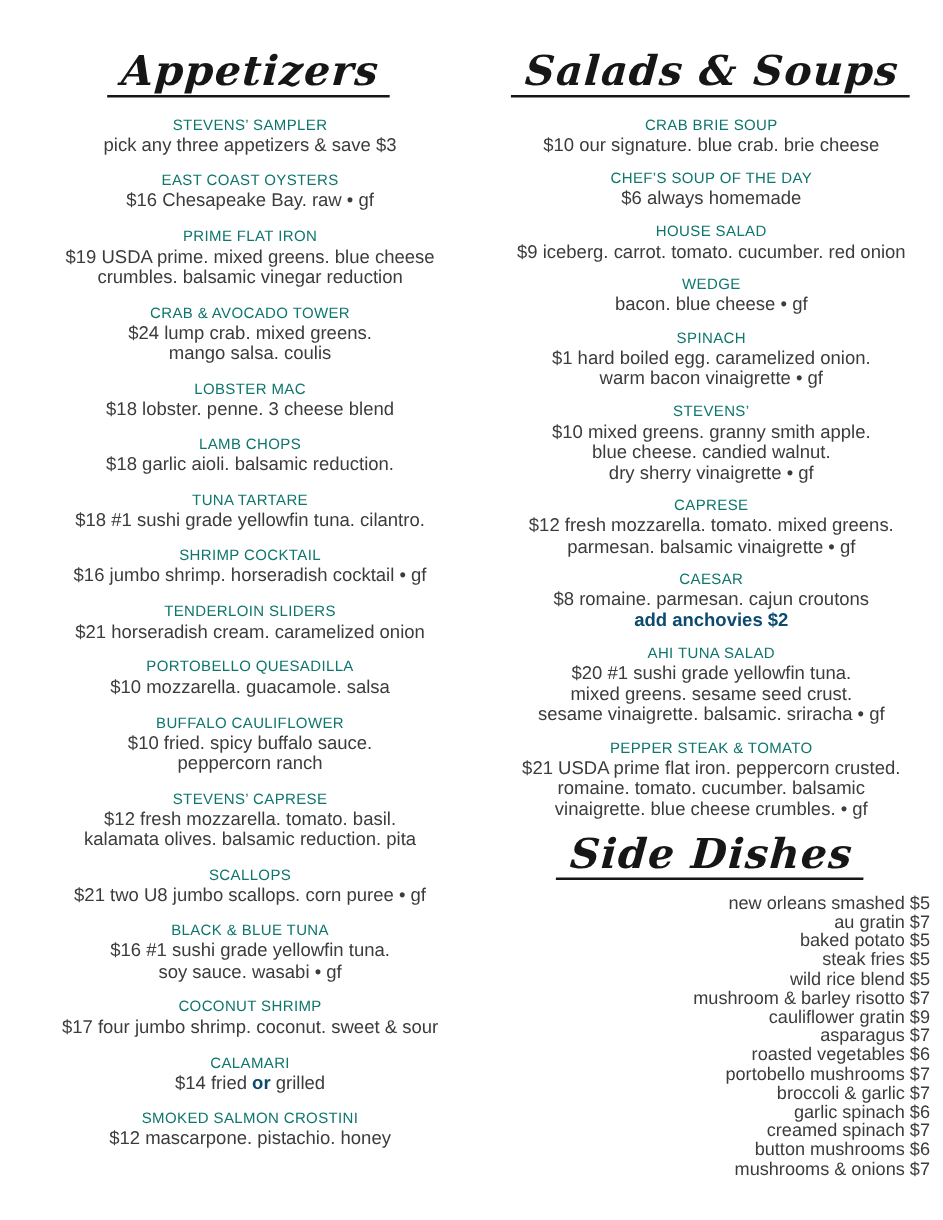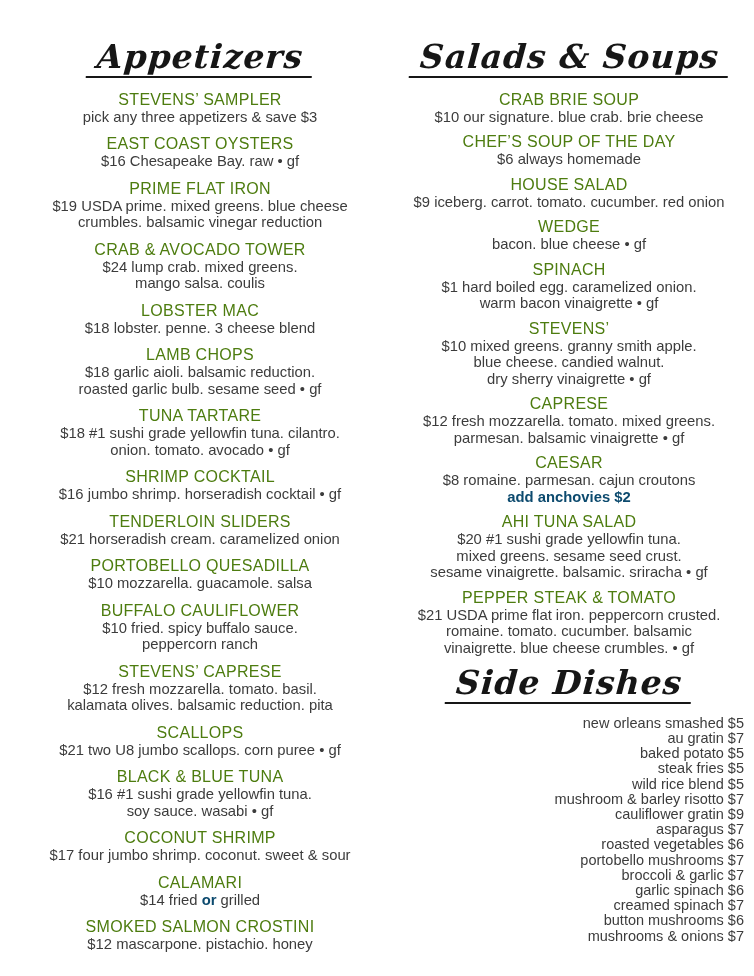--- a/index.html
+++ b/index.html
@@ -29,24 +29,24 @@
     padding: 0 10px 1px 10px;
     border-bottom: 2.5px solid #161616;
     letter-spacing: 1px;
     transform: skewX(-4deg);
   }
   .section-side h2.script { margin-top: 10px; margin-bottom: 12px; }
   .menu-item { margin-bottom: 10px; }
   .col-right .section-salads .menu-item { margin-bottom: 8px; }
   .section-side .menu-item { margin-bottom: 0; text-align: right; }
   .item-name {
-    font-size: 16px;
+    font-size: 12px;
     line-height: 18px;
     letter-spacing: 0.3px;
-    color: #4d7c0f;
+    color: #0f766e;
   }
   .item-line {
     font-size: 14.8px;
     line-height: 16.5px;
     color: #3c3c3c;
   }
   .section-side .item-line {
     font-size: 14.5px;
     line-height: 15.2px;
   }
@@ -78,26 +78,24 @@
             <div class="item-line"><span>$24 lump crab. mixed greens.</span></div>
             <div class="item-line"><span>mango salsa. coulis</span></div>
           </div>
           <div class="menu-item">
             <div class="item-name">LOBSTER MAC</div>
             <div class="item-line"><span>$18 lobster. penne. 3 cheese blend</span></div>
           </div>
           <div class="menu-item">
             <div class="item-name">LAMB CHOPS</div>
             <div class="item-line"><span>$18 garlic aioli. balsamic reduction.</span></div>
-            <div class="item-line"><span>roasted garlic bulb. sesame seed • gf</span></div>
           </div>
           <div class="menu-item">
             <div class="item-name">TUNA TARTARE</div>
             <div class="item-line"><span>$18 #1 sushi grade yellowfin tuna. cilantro.</span></div>
-            <div class="item-line"><span>onion. tomato. avocado • gf</span></div>
           </div>
           <div class="menu-item">
             <div class="item-name">SHRIMP COCKTAIL</div>
             <div class="item-line"><span>$16 jumbo shrimp. horseradish cocktail • gf</span></div>
           </div>
           <div class="menu-item">
             <div class="item-name">TENDERLOIN SLIDERS</div>
             <div class="item-line"><span>$21 horseradish cream. caramelized onion</span></div>
           </div>
           <div class="menu-item">

